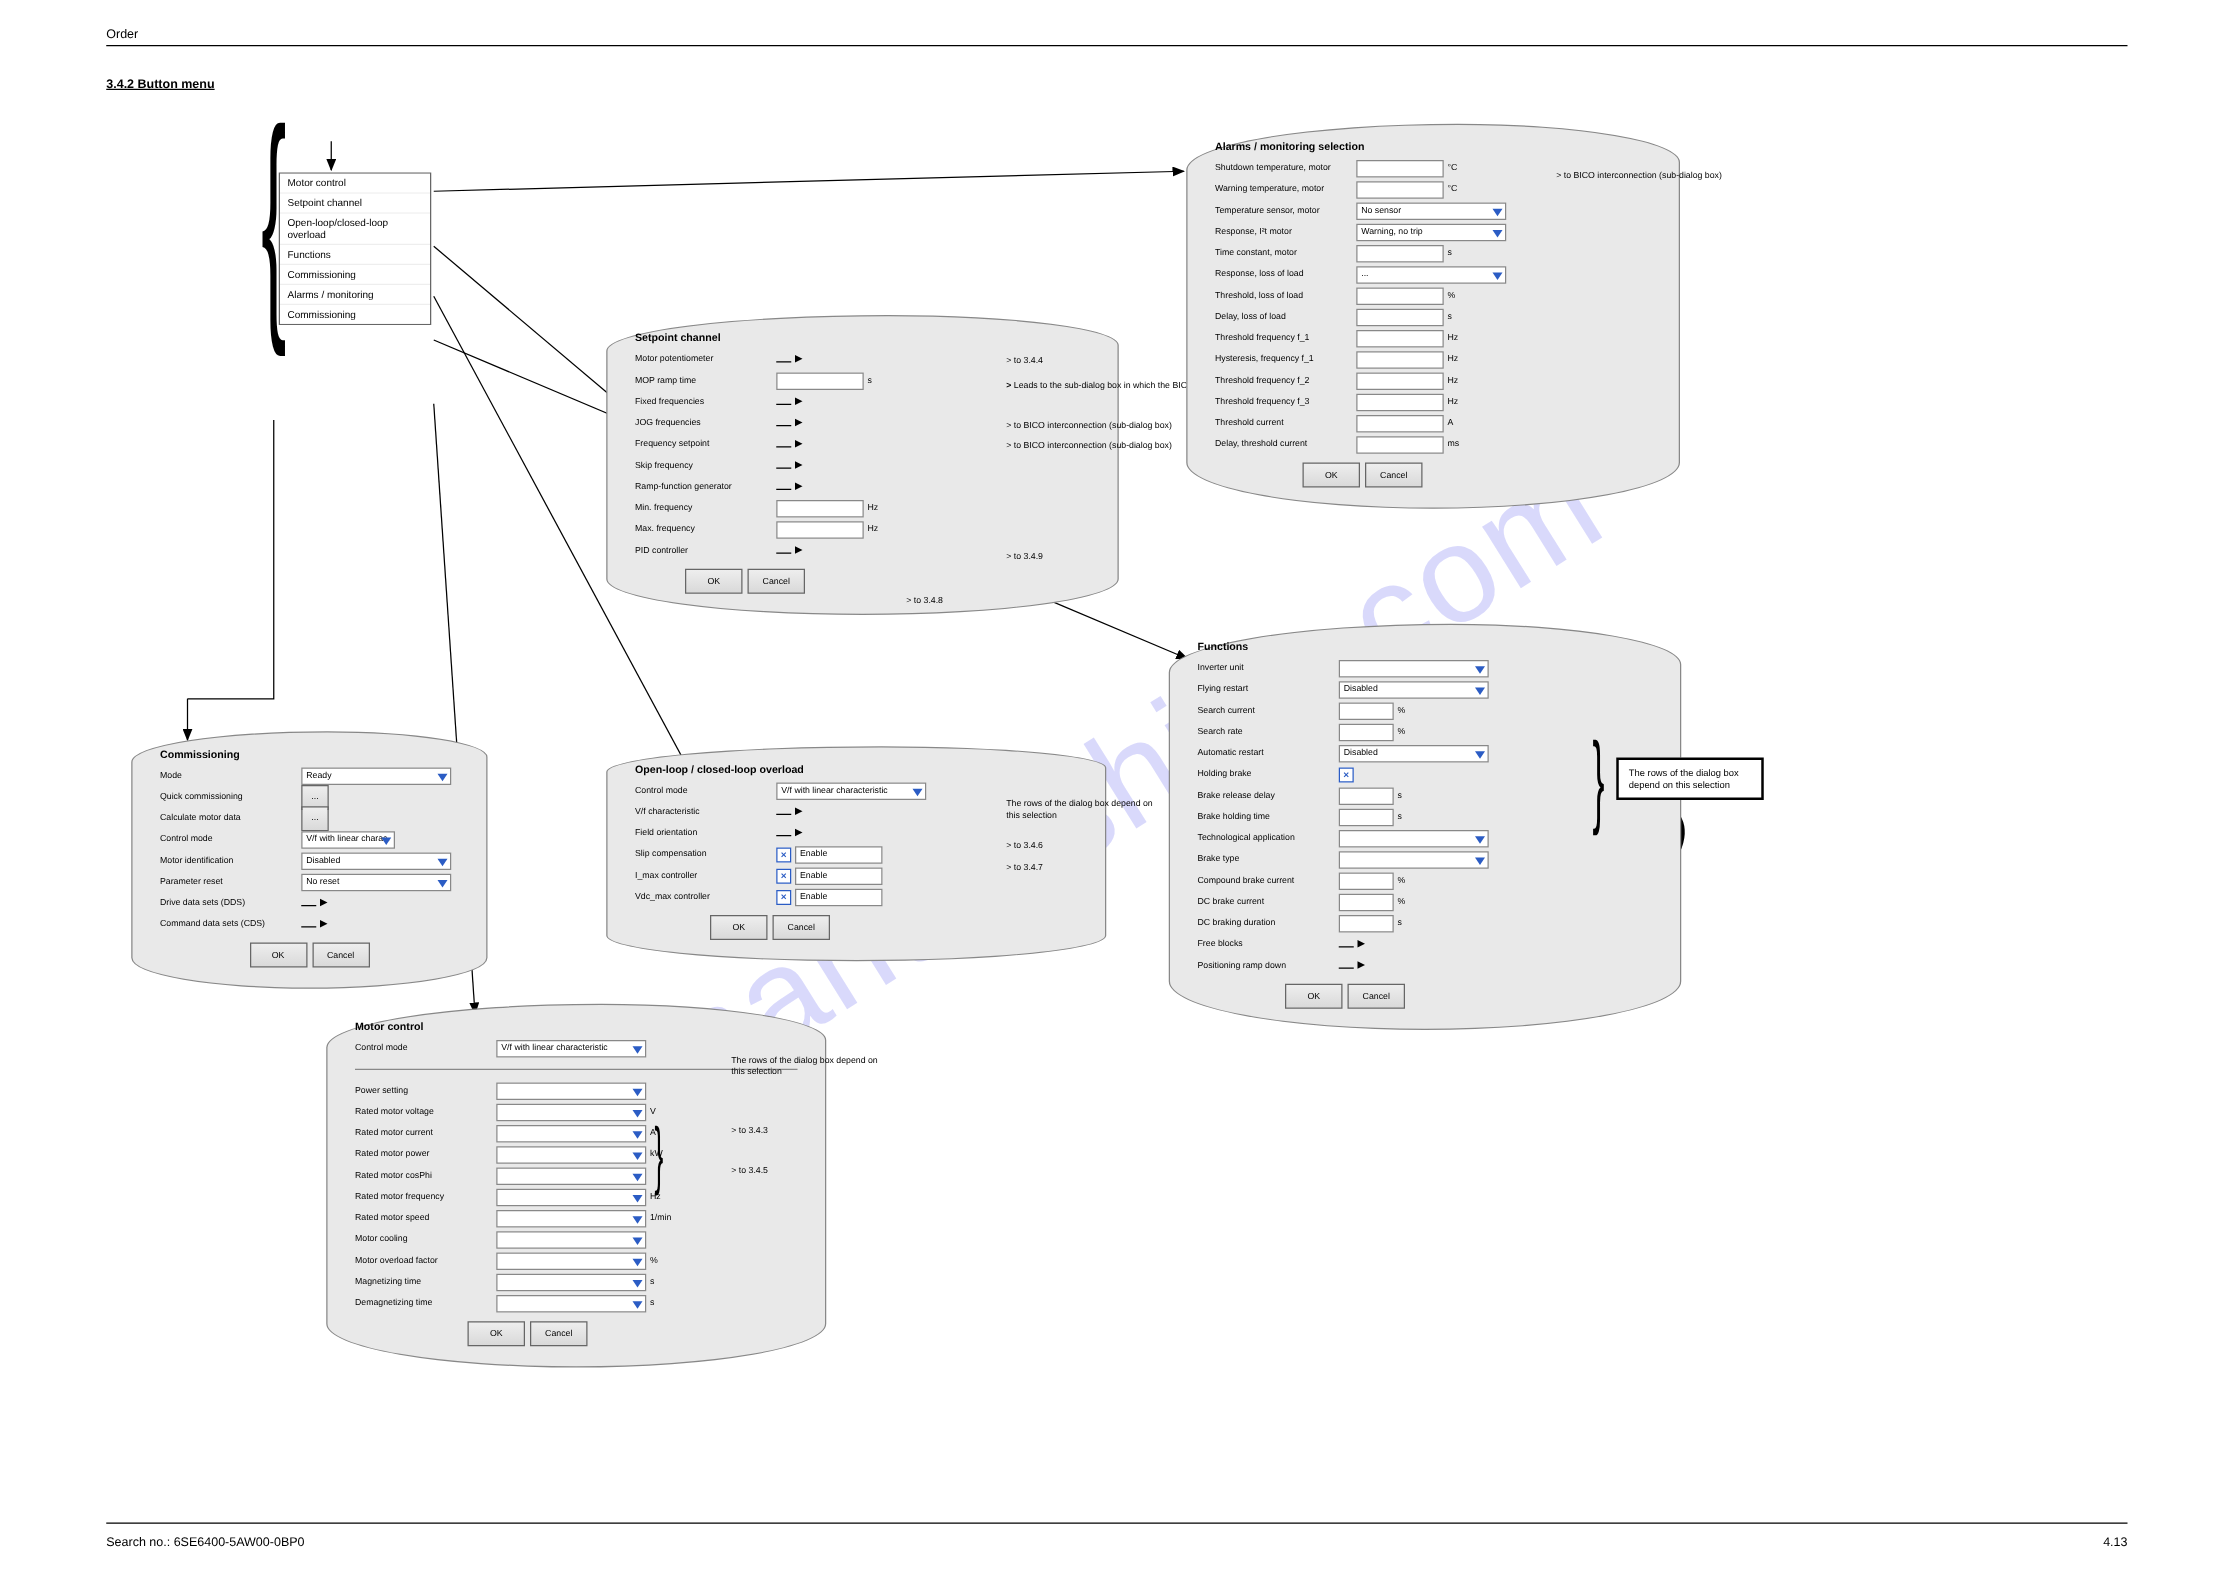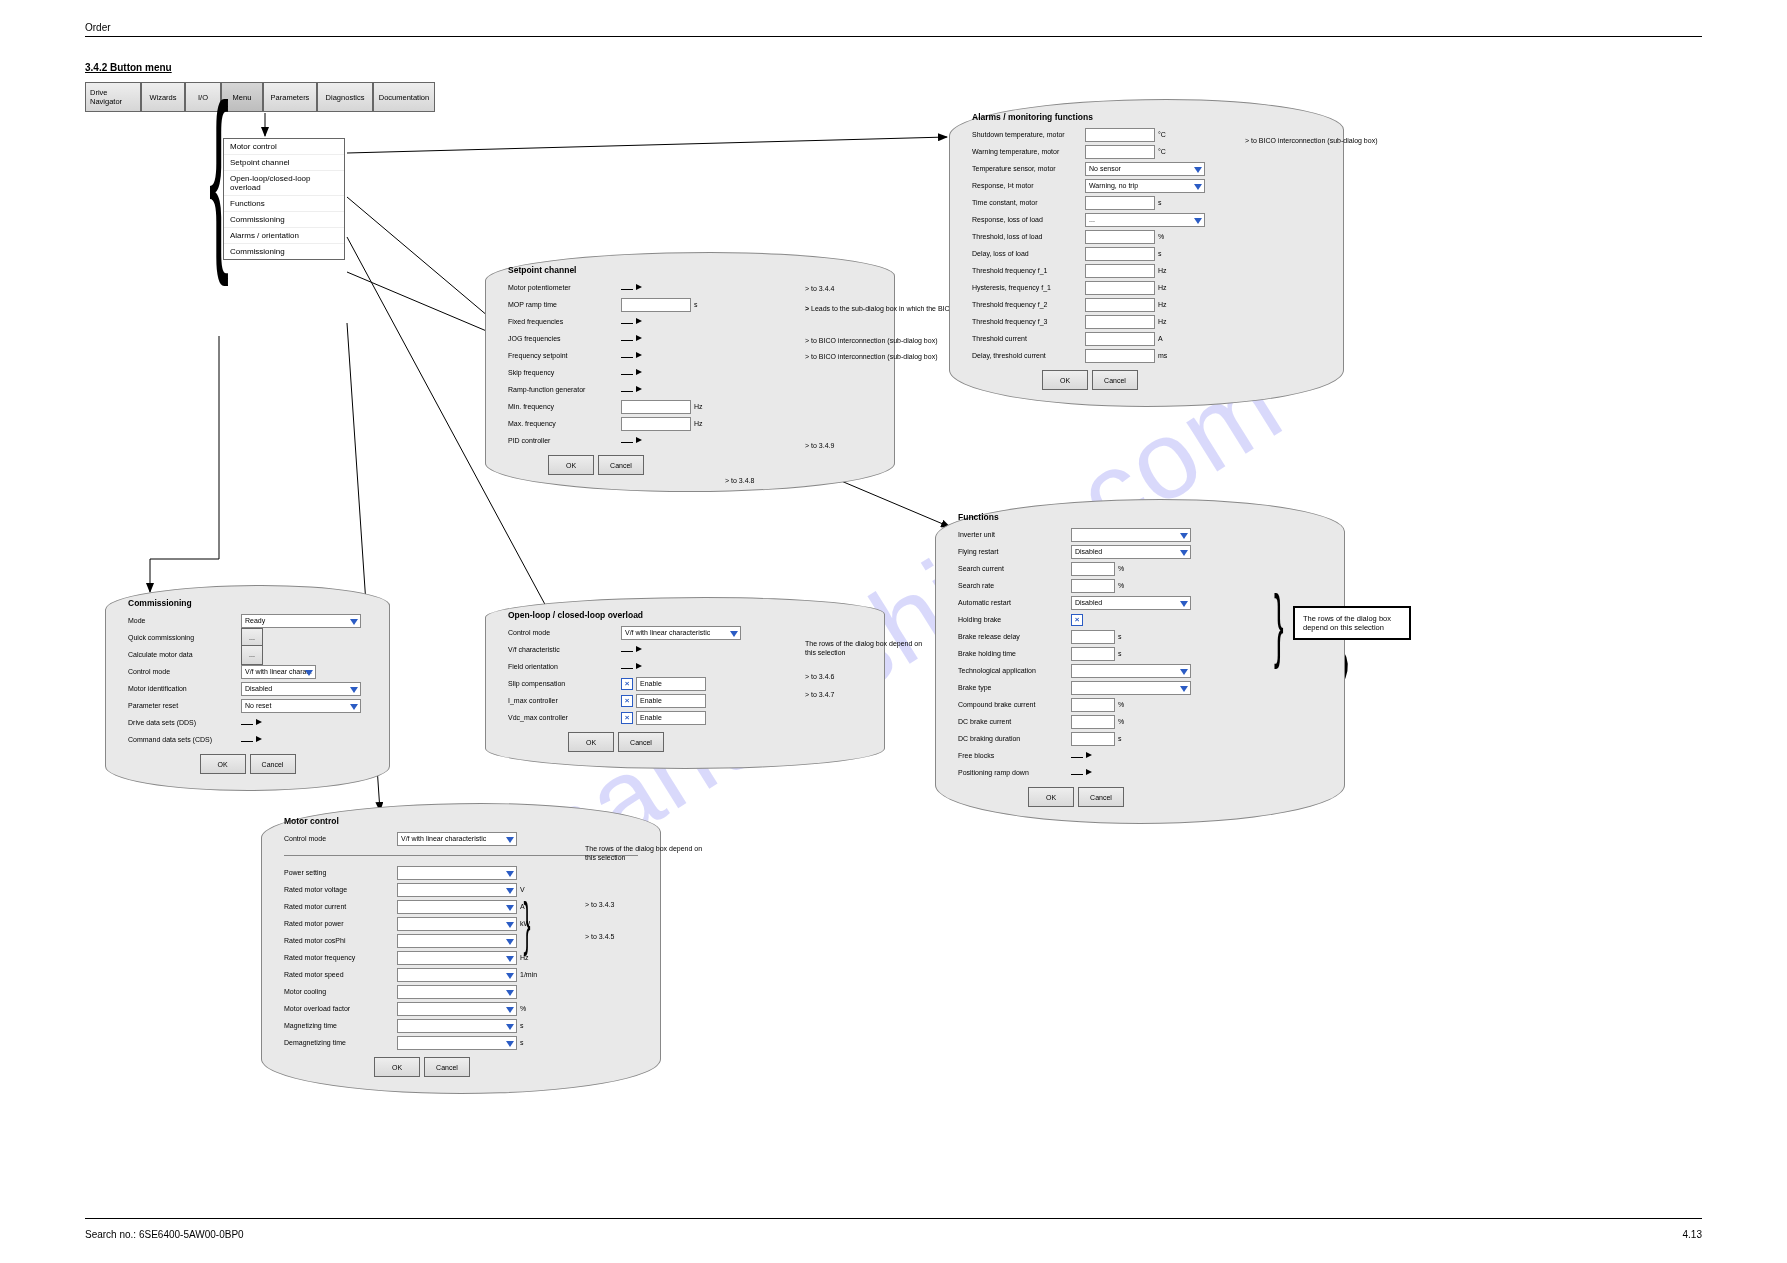--- a/index.html
+++ b/index.html
@@ -121,38 +121,29 @@
 
     <line x1="262" y1="200" x2="470" y2="586" stroke="#000" marker-end="url(#ah)"></line>
 
     <line x1="262" y1="235" x2="865" y2="490" stroke="#000" marker-end="url(#ah)"></line>
 
     <line x1="262" y1="286" x2="295" y2="774" stroke="#000" marker-end="url(#ah)"></line>
 
     <path d="M1215,600 C1270,600 1285,640 1210,694" fill="none" stroke="#000" stroke-width="3" marker-end="url(#ah)"></path>
   </svg>
 
-  <div class="tabbar" id="tabbar">
-      <div class="tab" style="width: 56px;">Drive Navigator</div>
-      <div class="tab" style="width: 44px;">Wizards</div>
-      <div class="tab" style="width: 36px;">I/O</div>
-      <div class="tab active" style="width: 42px;">Menu</div>
-      <div class="tab" style="width: 54px;">Parameters</div>
-      <div class="tab" style="width: 56px;">Diagnostics</div>
-      <div class="tab" style="width: 62px;">Documentation</div>
-    </div>
 
   <span class="brace">{</span>
   <div class="menu" id="menu">
       <div class="menu-item">Motor control</div>
       <div class="menu-item">Setpoint channel</div>
       <div class="menu-item">Open-loop/closed-loop overload</div>
       <div class="menu-item">Functions</div>
       <div class="menu-item">Commissioning</div>
-      <div class="menu-item">Alarms / orientation</div>
+      <div class="menu-item">Alarms / monitoring</div>
       <div class="menu-item">Commissioning</div>
     </div>
 
   <div class="blob" style="left:20px; top:548px; width:285px;">
     <h4>Commissioning</h4>
     <div id="p_comm">
         <div class="row">
           <span class="lbl" style="width: 110px; text-align: left;">Mode</span>
           <span class="field dd" style="min-width: 120px;">Ready</span>
         </div>
@@ -244,21 +235,21 @@
     </div>
   </div>
   <div class="note" style="position:absolute; left:720px; top:248px;">&gt; to 3.4.4</div>
   <div class="note" style="position:absolute; left:720px; top:268px; width:230px;"><b>&gt;</b> <span>Leads to the sub-dialog box in which the BICO interconnections are set</span></div>
   <div class="note" style="position:absolute; left:720px; top:300px;">&gt; to BICO interconnection (sub-dialog box)</div>
   <div class="note" style="position:absolute; left:720px; top:316px;">&gt; to BICO interconnection (sub-dialog box)</div>
   <div class="note" style="position:absolute; left:720px; top:405px;">&gt; to 3.4.9</div>
   <div class="note" style="position:absolute; left:640px; top:440px;">&gt; to 3.4.8</div>
 
   <div class="blob" style="left:864px; top:62px; width:395px;">
-    <h4>Alarms / monitoring functions</h4>
+    <h4>Alarms / monitoring selection</h4>
     <div id="p_alarm">
         <div class="row">
           <span class="lbl" style="width: 110px; text-align: left;">Shutdown temperature, motor</span>
           <span class="field" style="min-width: 70px;"></span>
           <span class="lbl">°C</span>
         </div>
         <div class="row">
           <span class="lbl" style="width: 110px; text-align: left;">Warning temperature, motor</span>
           <span class="field" style="min-width: 70px;"></span>
           <span class="lbl">°C</span>

